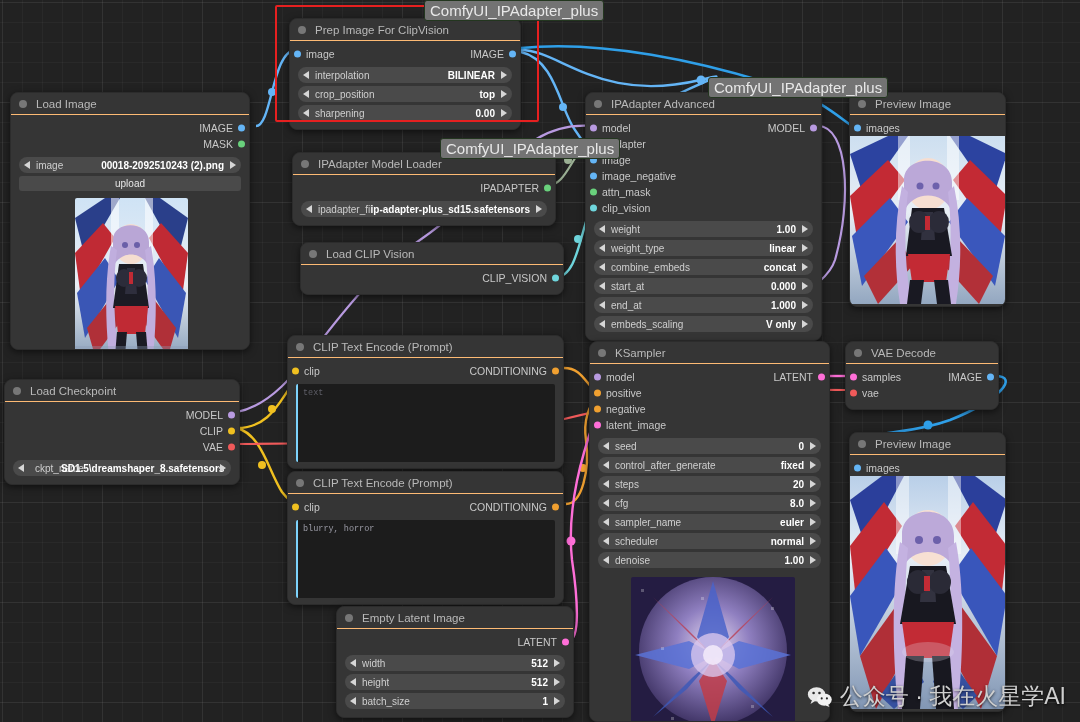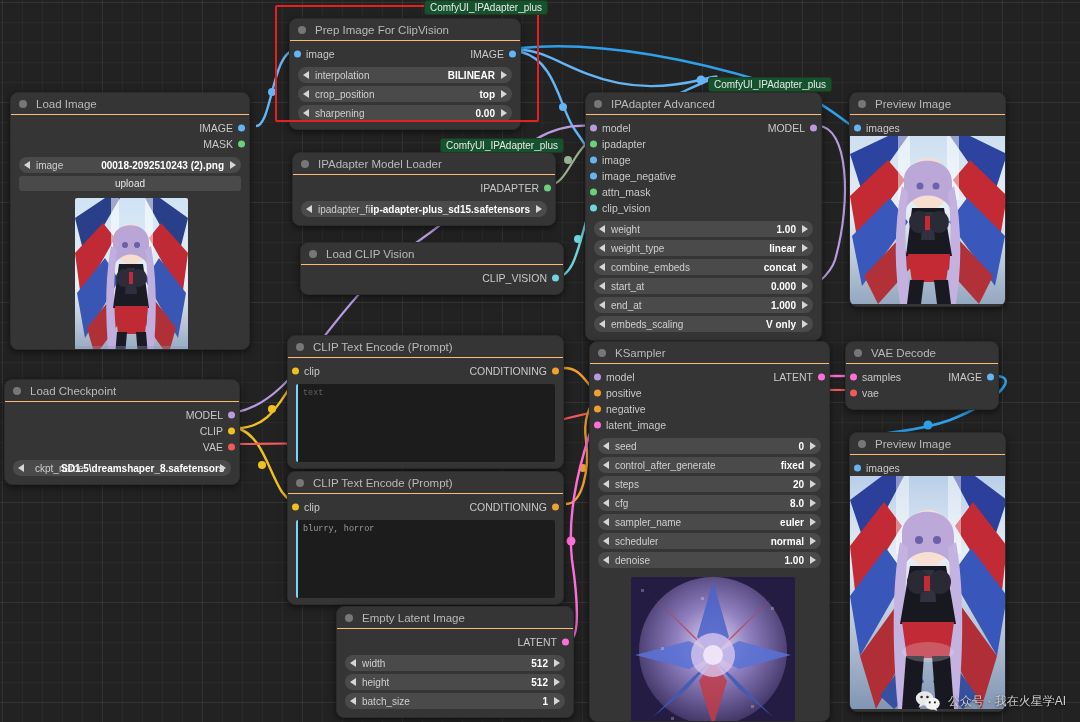--- a/index.html
+++ b/index.html
@@ -86,40 +86,40 @@
     margin:5px 8px 0 8px; background:#1c1c1c; border-radius:2px;
     border-left:2px solid #7dd3fc;
     height:78px; padding:4px 5px; color:#9a9aa5;
     font-family:"Liberation Mono", monospace; font-size:8.5px;
     overflow:hidden;
   }
   .textarea-widget.placeholder { color:#5d5d66; }
 
   
   .badge {
-    position:absolute; background:#14532d; color:#e8e8e8;
-    font-size:10px; padding:1px 5px; border-radius:3px;
+    position:absolute; background:#737373; color:#e8e8e8;
+    font-size:15px; padding:1px 5px; border-radius:3px;
     border:1px solid #23361f; white-space:nowrap; z-index:30;
   }
 
   
   .selection {
     position:absolute; border:2px solid #e62020; border-radius:2px;
     pointer-events:none; z-index:25;
   }
 
   
   .imgbox { margin:5px 8px 0 8px; overflow:hidden; border-radius:2px; }
   .imgbox.full { margin:0; border-radius:0; }
 
   
   .watermark {
     position:absolute; right:14px; bottom:10px;
     display:flex; align-items:center; gap:7px;
-    color:#cfcfcf; font-size:12px; z-index:40;
+    color:#cfcfcf; font-size:23px; z-index:40;
     text-shadow:0 1px 3px rgba(0,0,0,0.8);
   }
   .wechat-ic { width:26px; height:22px; position:relative; }
 </style>
 </head>
 <body>
 
 <div id="canvas"></div>
 
 <svg id="wires" width="1080" height="722">

